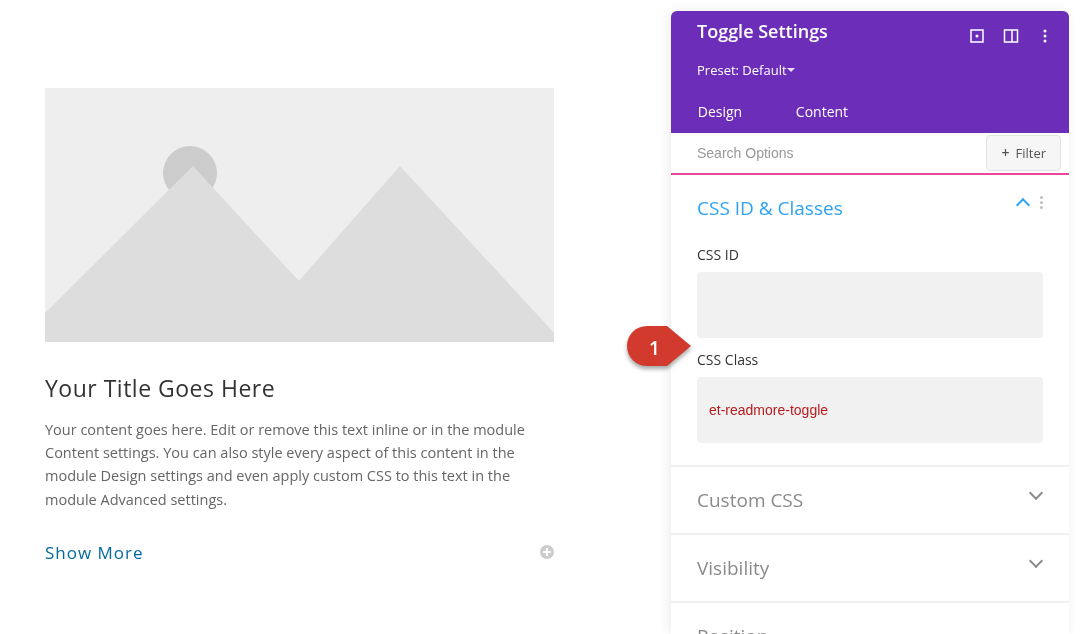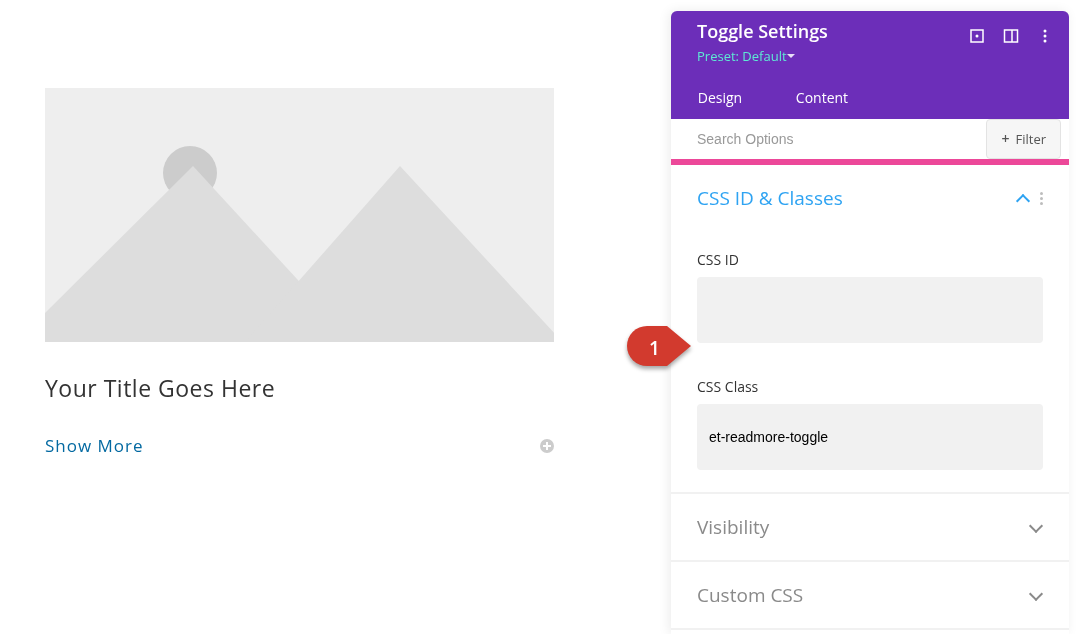--- a/index.html
+++ b/index.html
@@ -111,22 +111,22 @@
     color: #ffffff;
     padding: 8px 22px 10px 26px;
     position: relative;
   }
   .panel-title {
     font-size: 18px;
     font-weight: 600;
   }
   .panel-subtitle {
     font-size: 13px;
-    margin-top: 4px;
-    color: #5eead4;
+    margin-top: 18px;
+    color: #ffffff;
     display: inline-flex;
     align-items: center;
   }
   .panel-subtitle .caret {
     display: inline-block;
     width: 0;
     height: 0;
     border-left: 4px solid transparent;
     border-right: 4px solid transparent;
     border-top: 4px solid #e7def8;
@@ -157,22 +157,23 @@
     color: #ffffff;
     font-size: 14px;
     cursor: pointer;
   }
   .tab.content { width: 106px; }
   .tab.design { width: 98px; }
   .tab.advanced { width: 118px; background: #a040ff; }
 
   .search-row {
     display: flex;
+    align-items: center;
     background: #ffffff;
-    border-bottom: 6px solid #ec4899;
+    border-bottom: 2px solid #ec4899;
   }
   .search-input {
     flex: 1;
     border: none;
     padding: 12px 26px;
     font-size: 14px;
     color: #333;
     outline: none;
     background: transparent;
   }
@@ -214,21 +215,21 @@
     background: #c6c6c6;
     border-radius: 3px;
   }
 
   .section {
     background: #ffffff;
     margin-bottom: 2px;
   }
   .section-header {
     display: flex;
-    align-items: center;
+    align-items: flex-start;
     justify-content: space-between;
     padding: 20px 26px;
     cursor: pointer;
   }
   .section-title {
     font-size: 19px;
     font-weight: 400;
   }
   .section.open .section-title {
     color: #2ea3f2;
@@ -280,34 +281,34 @@
     border-radius: 50%;
   }
 
   .section-body {
     padding: 0 26px 22px 26px;
   }
   .field-label {
     font-size: 14px;
     color: #333333;
     margin-bottom: 8px;
-    margin-top: 19px;
+    margin-top: 4px;
     font-weight: 500;
   }
   .field-label.mt {
-    margin-top: 34px;
+    margin-top: 12px;
   }
   .text-input {
     width: 100%;
     border: none;
     background: #f1f1f1;
     border-radius: 4px;
     padding: 25px 12px;
     font-size: 14px;
-    color: #000000;
+    color: #b91c1c;
     outline: none;
   }
 
   
   .annotation {
     position: absolute;
     left: 627px;
     top: 326px;
     width: 64px;
     height: 43px;
@@ -335,20 +336,21 @@
   <div class="image-placeholder">
     <svg viewBox="0 0 509 254" preserveAspectRatio="none">
       <rect width="509" height="254" fill="#eeeeee"></rect>
       <circle cx="145" cy="85" r="27" fill="#cccccc"></circle>
       <polygon points="0,300 145,130 255,242 350,130 560,350 0,350" fill="#cccccc"></polygon>
       <polygon points="0,254 0,225 148,78 310,254" fill="#dddddd"></polygon>
       <polygon points="200,254 355,78 560,300 560,254" fill="#dddddd"></polygon>
     </svg>
   </div>
   <h2 class="preview-title">Your Title Goes Here</h2>
+  <p class="preview-body">Your content goes here. Edit or remove this text inline or in the module Content settings. You can also style every aspect of this content in the module Design settings and even apply custom CSS to this text in the module Advanced settings.</p>
   <div class="show-more-row">
     <span class="show-more-label">Show More</span>
     <span class="plus-circle"></span>
   </div>
 </div>
 
 <div class="settings-panel">
   <div class="panel-header">
     <div class="panel-title">Toggle Settings</div>
     <div class="panel-subtitle">
@@ -408,28 +410,28 @@
       <div class="section-body">
         <div class="field-label">CSS ID</div>
         <input class="text-input" type="text" value="" style="">
         <div class="field-label mt">CSS Class</div>
         <input class="text-input" type="text" value="et-readmore-toggle" style="">
       </div>
     </div>
 
     <div class="section closed">
       <div class="section-header">
-        <span class="section-title">Visibility</span>
+        <span class="section-title">Custom CSS</span>
         <span class="chevron down"></span>
       </div>
     </div>
 
     <div class="section closed">
       <div class="section-header">
-        <span class="section-title">Custom CSS</span>
+        <span class="section-title">Visibility</span>
         <span class="chevron down"></span>
       </div>
     </div>
 
 
     <div class="section closed">
       <div class="section-header">
         <span class="section-title">Position</span>
 
       </div>

